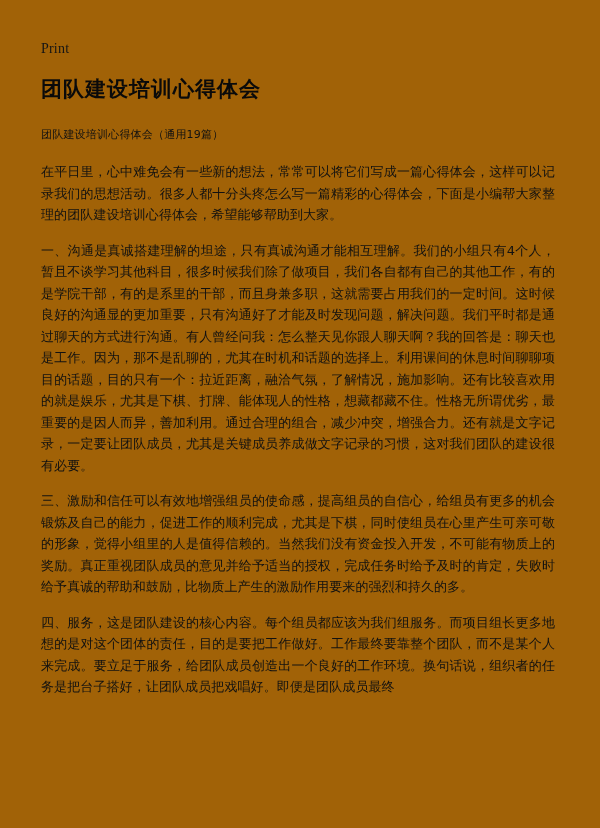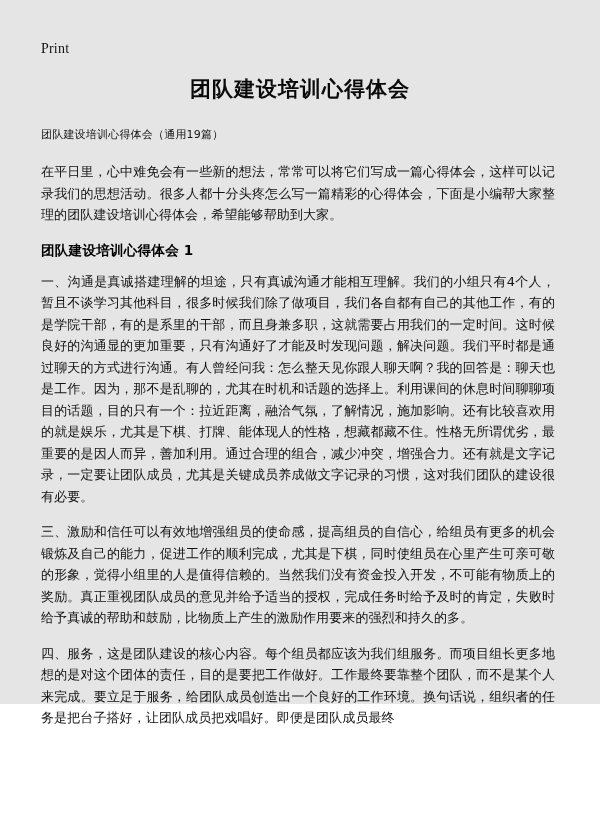--- a/index.html
+++ b/index.html
@@ -11,22 +11,22 @@
   body {
     width: 600px;
     height: 828px;
     overflow: hidden;
     font-family: "DejaVu Sans", "Liberation Sans", sans-serif;
     color: #000000;
   }
   .page {
     position: relative;
     width: 600px;
-    height: 704px;
-    background: #e5e5e5;
+    height: 828px;
+    background: #a16207;
     box-sizing: border-box;
   }
   .print-link {
     position: absolute;
     left: 41px;
     top: 40px;
     font-family: "Liberation Serif", "DejaVu Serif", serif;
     font-size: 14px;
     line-height: 17px;
     color: #151515;
@@ -36,21 +36,21 @@
     position: absolute;
     left: 41px;
     top: 75px;
     width: 518px;
   }
   .doc-title {
     font-family: "DejaVu Sans", "Liberation Sans", sans-serif;
     font-weight: bold;
     font-size: 21px;
     line-height: 28px;
-    text-align: center;
+    text-align: left;
     margin: 0 0 22px 0;
     letter-spacing: 1px;
     color: #0a0a0a;
   }
   .subtitle {
     font-size: 11px;
     line-height: 20px;
     margin: 0 0 16px 0;
     color: #111111;
     letter-spacing: 0.2px;
@@ -81,21 +81,20 @@
   <div class="print-link">Print</div>
 
   <div class="content">
 
     <h1 class="doc-title">团队建设培训心得体会</h1>
 
     <div class="subtitle">团队建设培训心得体会（通用19篇）</div>
 
     <p class="para">在平日里，心中难免会有一些新的想法，常常可以将它们写成一篇心得体会，这样可以记录我们的思想活动。很多人都十分头疼怎么写一篇精彩的心得体会，下面是小编帮大家整理的团队建设培训心得体会，希望能够帮助到大家。</p>
 
-    <h2 class="section-heading">团队建设培训心得体会 1</h2>
 
 
     <p class="para">一、沟通是真诚搭建理解的坦途，只有真诚沟通才能相互理解。我们的小组只有4个人，暂且不谈学习其他科目，很多时候我们除了做项目，我们各自都有自己的其他工作，有的是学院干部，有的是系里的干部，而且身兼多职，这就需要占用我们的一定时间。这时候良好的沟通显的更加重要，只有沟通好了才能及时发现问题，解决问题。我们平时都是通过聊天的方式进行沟通。有人曾经问我：怎么整天见你跟人聊天啊？我的回答是：聊天也是工作。因为，那不是乱聊的，尤其在时机和话题的选择上。利用课间的休息时间聊聊项目的话题，目的只有一个：拉近距离，融洽气氛，了解情况，施加影响。还有比较喜欢用的就是娱乐，尤其是下棋、打牌、能体现人的性格，想藏都藏不住。性格无所谓优劣，最重要的是因人而异，善加利用。通过合理的组合，减少冲突，增强合力。还有就是文字记录，一定要让团队成员，尤其是关键成员养成做文字记录的习惯，这对我们团队的建设很有必要。</p>
 
 
     <p class="para">三、激励和信任可以有效地增强组员的使命感，提高组员的自信心，给组员有更多的机会锻炼及自己的能力，促进工作的顺利完成，尤其是下棋，同时使组员在心里产生可亲可敬的形象，觉得小组里的人是值得信赖的。当然我们没有资金投入开发，不可能有物质上的奖励。真正重视团队成员的意见并给予适当的授权，完成任务时给予及时的肯定，失败时给予真诚的帮助和鼓励，比物质上产生的激励作用要来的强烈和持久的多。</p>
 
     <p class="para">四、服务，这是团队建设的核心内容。每个组员都应该为我们组服务。而项目组长更多地想的是对这个团体的责任，目的是要把工作做好。工作最终要靠整个团队，而不是某个人来完成。要立足于服务，给团队成员创造出一个良好的工作环境。换句话说，组织者的任务是把台子搭好，让团队成员把戏唱好。即便是团队成员最终</p>
 
   </div>

